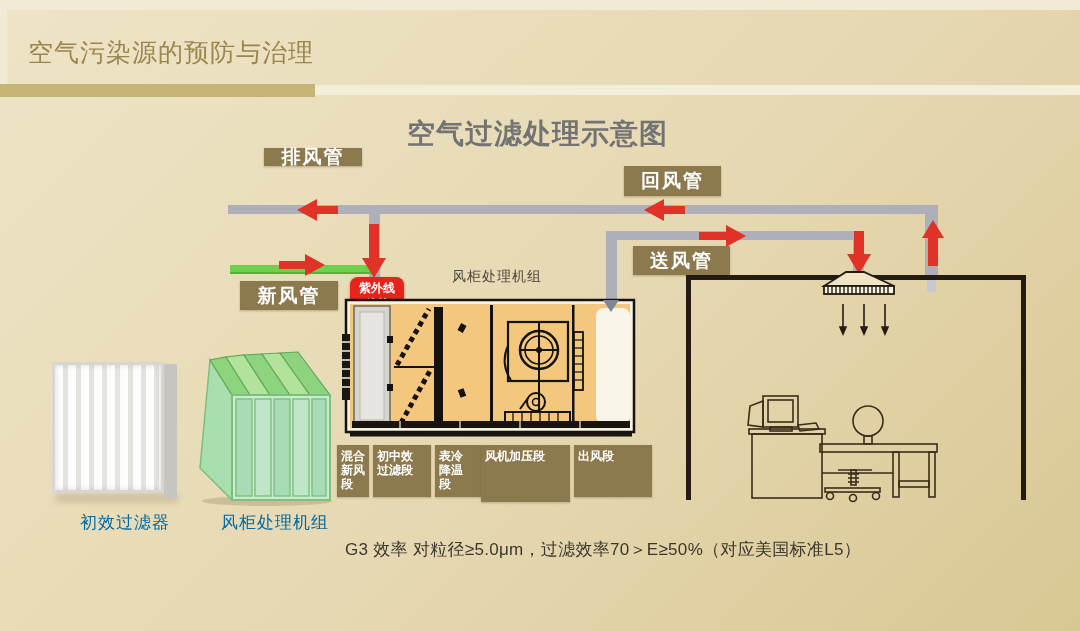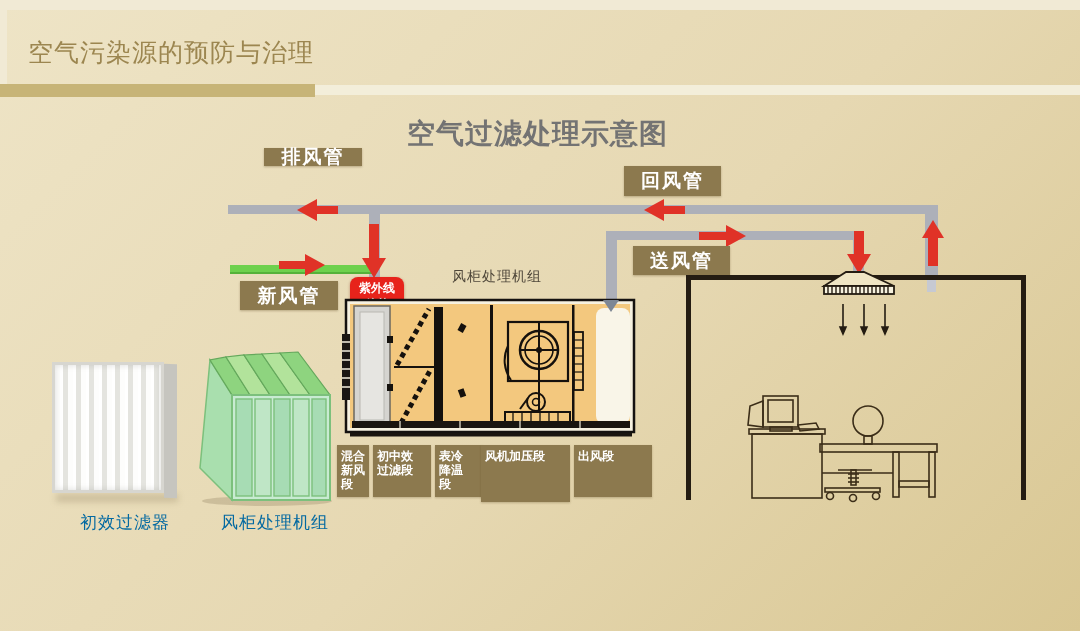--- a/index.html
+++ b/index.html
@@ -302,13 +302,14 @@
     <rect x="44" y="49" width="16" height="97" fill="#a7dcb4"></rect>
     <rect x="63" y="49" width="16" height="97" fill="#bfe6c6"></rect>
     <rect x="82" y="49" width="16" height="97" fill="#a7dcb4"></rect>
     <rect x="101" y="49" width="16" height="97" fill="#bfe6c6"></rect>
     <rect x="120" y="49" width="14" height="97" fill="#a7dcb4"></rect>
   </g>
 </svg>
 <div class="abs filter-caption" style="left:221px;top:511px">风柜处理机组</div>
 
 <div class="abs notes">
+  <div>G3 效率 对粒径≥5.0μm，过滤效率70＞E≥50%（对应美国标准L5）</div>
 </div>
 
 </body></html>

